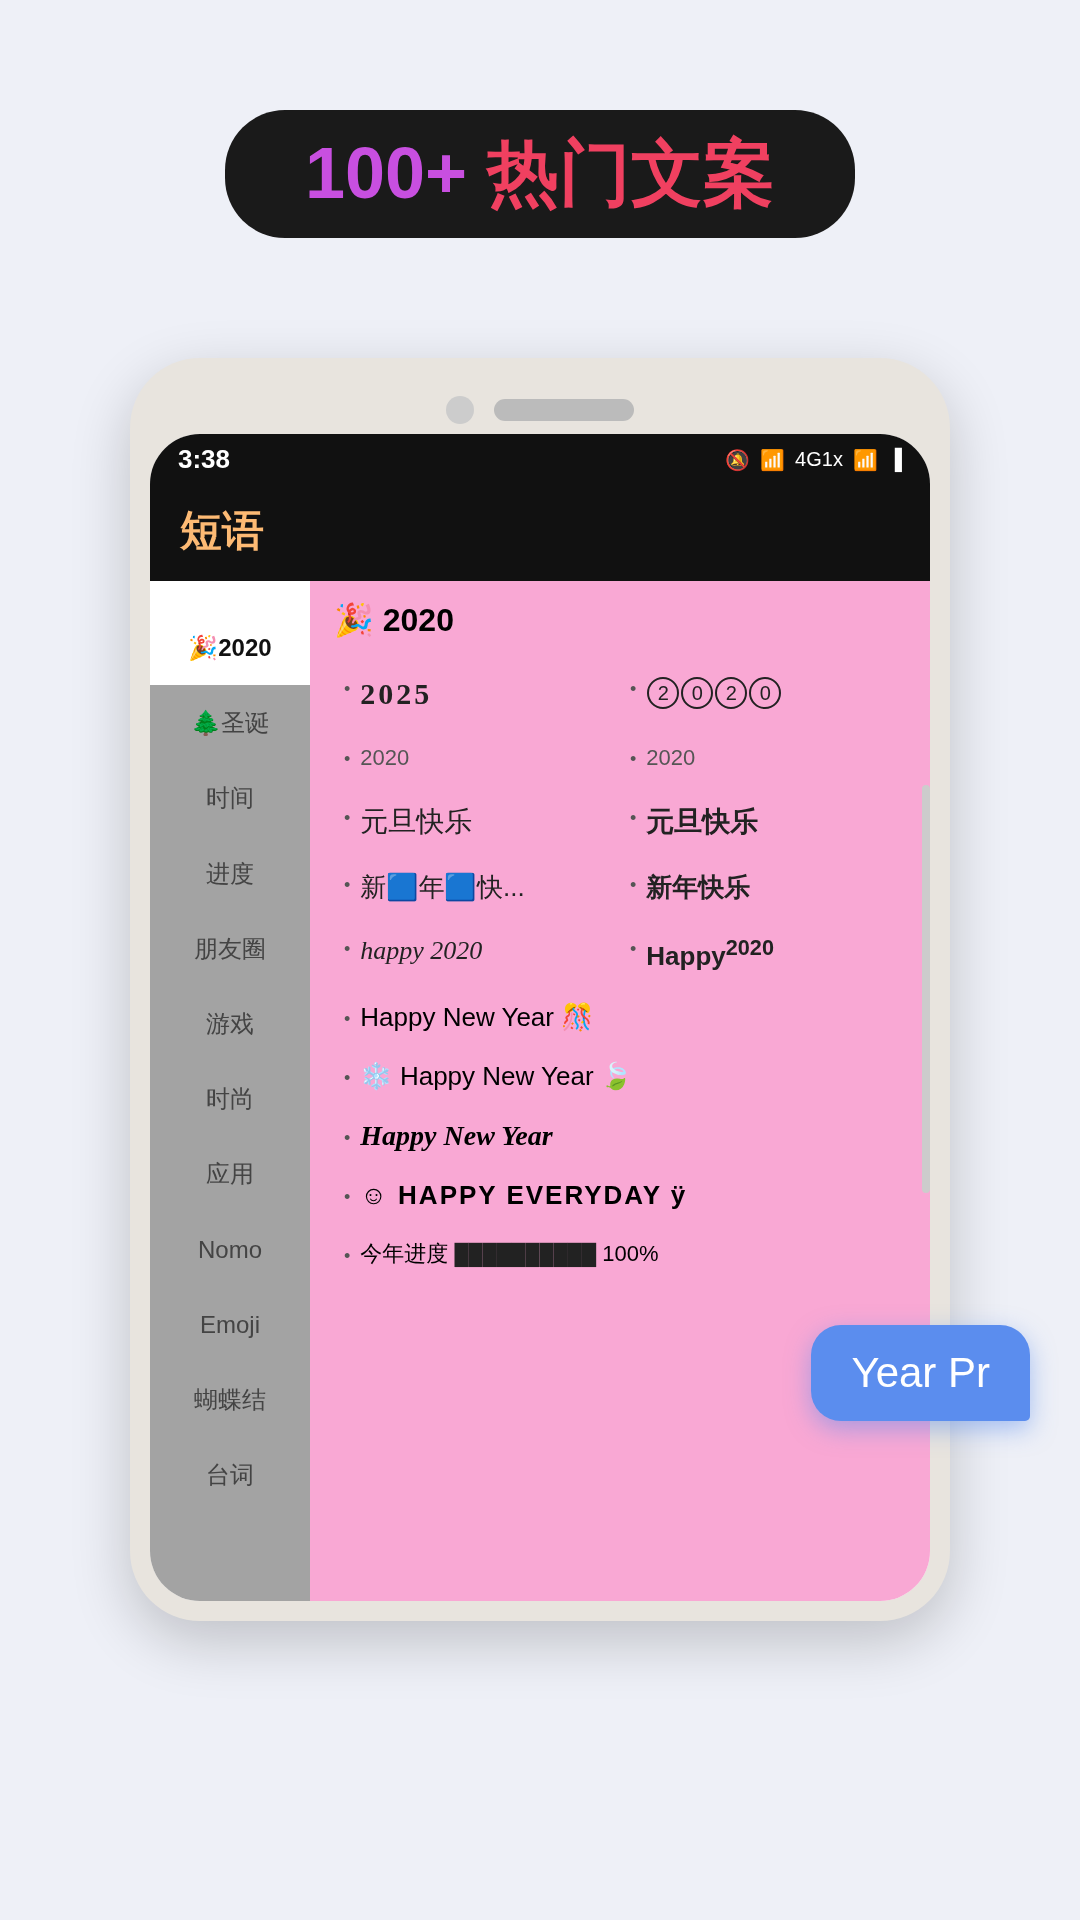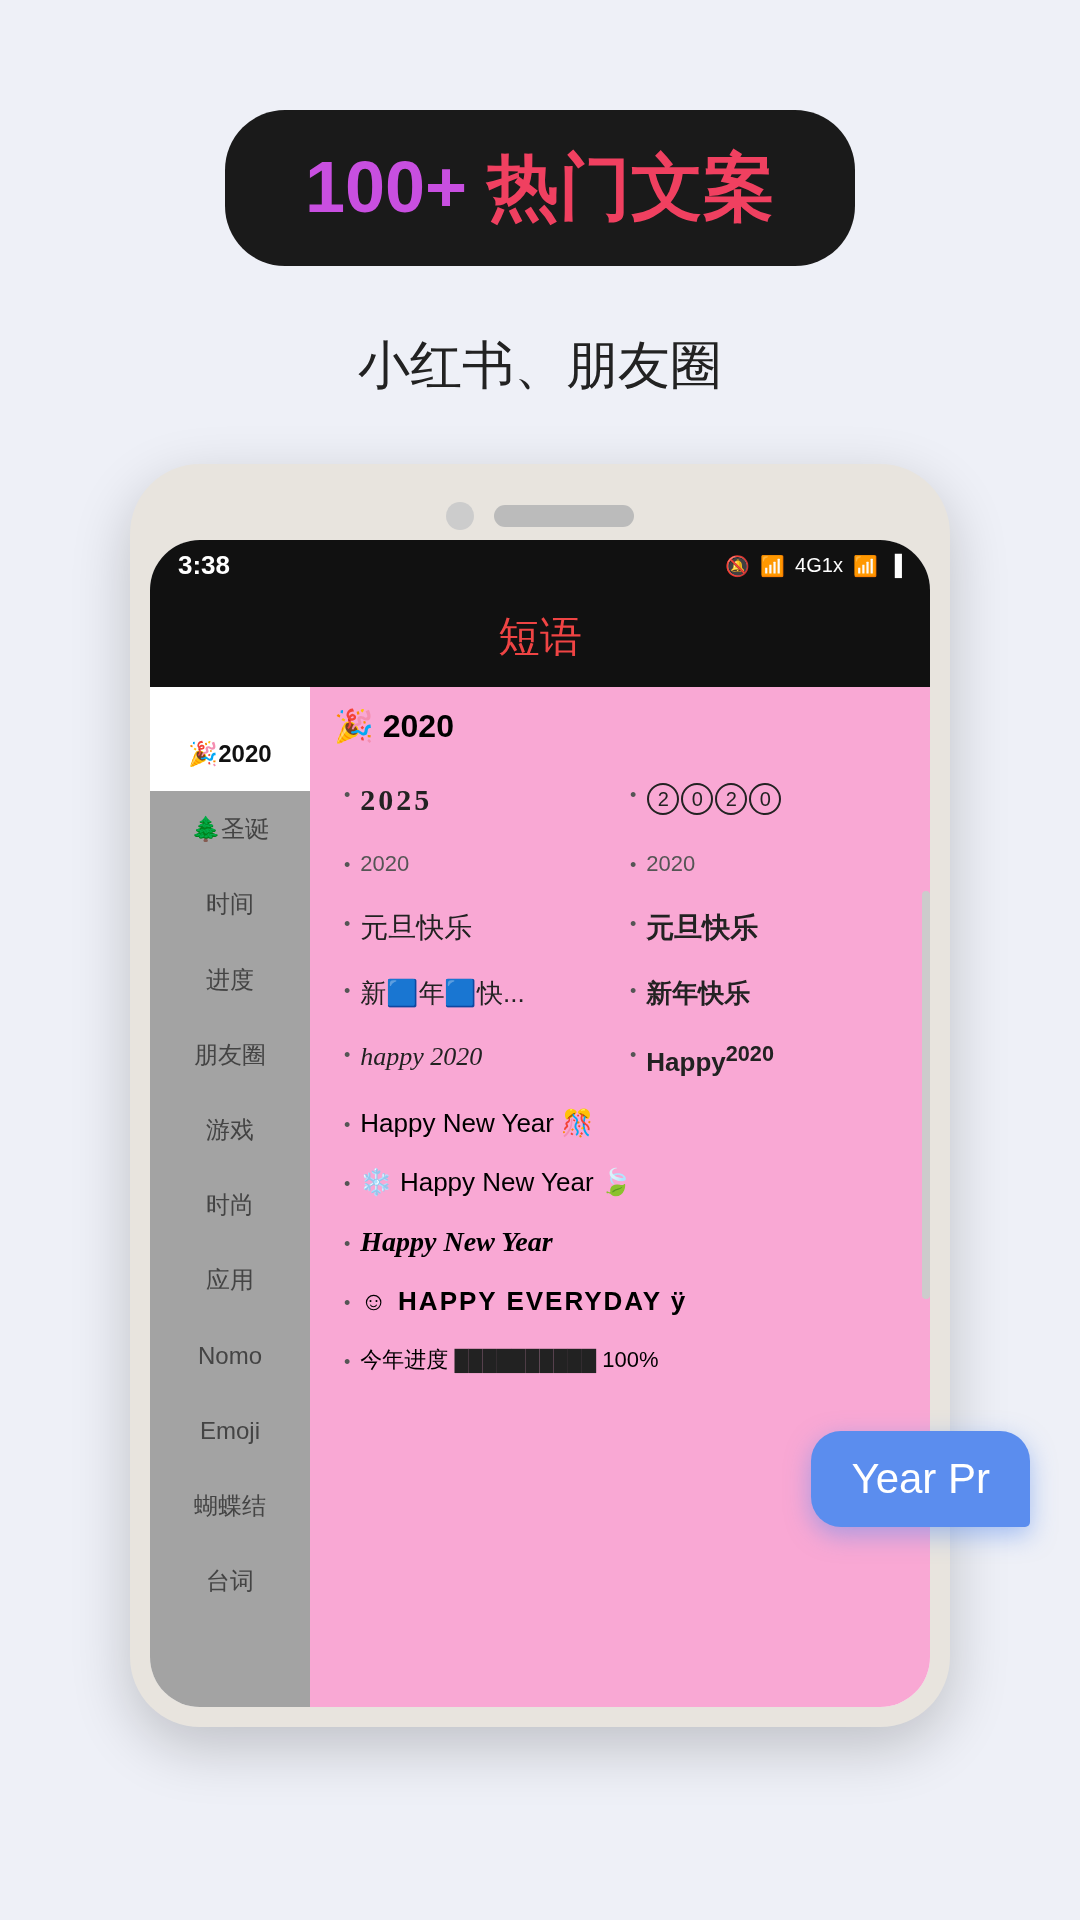--- a/index.html
+++ b/index.html
@@ -13,21 +13,21 @@
       display: flex;
       flex-direction: column;
       align-items: center;
     }
 
     
     .top-badge {
       margin-top: 110px;
       background: #1a1a1a;
       border-radius: 60px;
-      padding: 30px 80px;
+      padding: 16px 80px;
       display: inline-block;
     }
     .top-badge-text {
       font-size: 72px;
       font-weight: 700;
     }
     .badge-100 { color: #c84fe0; }
     .badge-hot { color: #f04060; }
 
     .subtitle {
@@ -92,24 +92,23 @@
     }
     .status-time { font-weight: 600; font-size: 26px; }
     .status-icons { display: flex; gap: 10px; align-items: center; font-size: 20px; }
 
     
     .app-header {
       background: #111;
       padding: 18px 30px 22px;
     }
     .app-title {
-      color: #ef4444;
+      color: #fdba74;
       font-size: 42px;
-      font-weight: 400;
-      text-align: center;
+      font-weight: 700;
     }
 
     
     .app-content {
       display: flex;
       height: 1020px;
     }
 
     
     .sidebar {
@@ -229,21 +228,20 @@
 
 <div class="top-badge">
   <span class="top-badge-text">
     <span class="badge-100">100+</span>
     <span style="color:#fff"> </span>
     <span class="badge-hot">热门文案</span>
   </span>
 </div>
 
 <div class="subtitle">
-  <div>小红书、朋友圈</div>
 </div>
 
 <div class="phone-wrapper">
   <div class="phone-outer">
     <div class="phone-top-bar">
       <div class="camera-circle"></div>
       <div class="speaker-pill"></div>
     </div>
 
     <div class="phone-inner">

